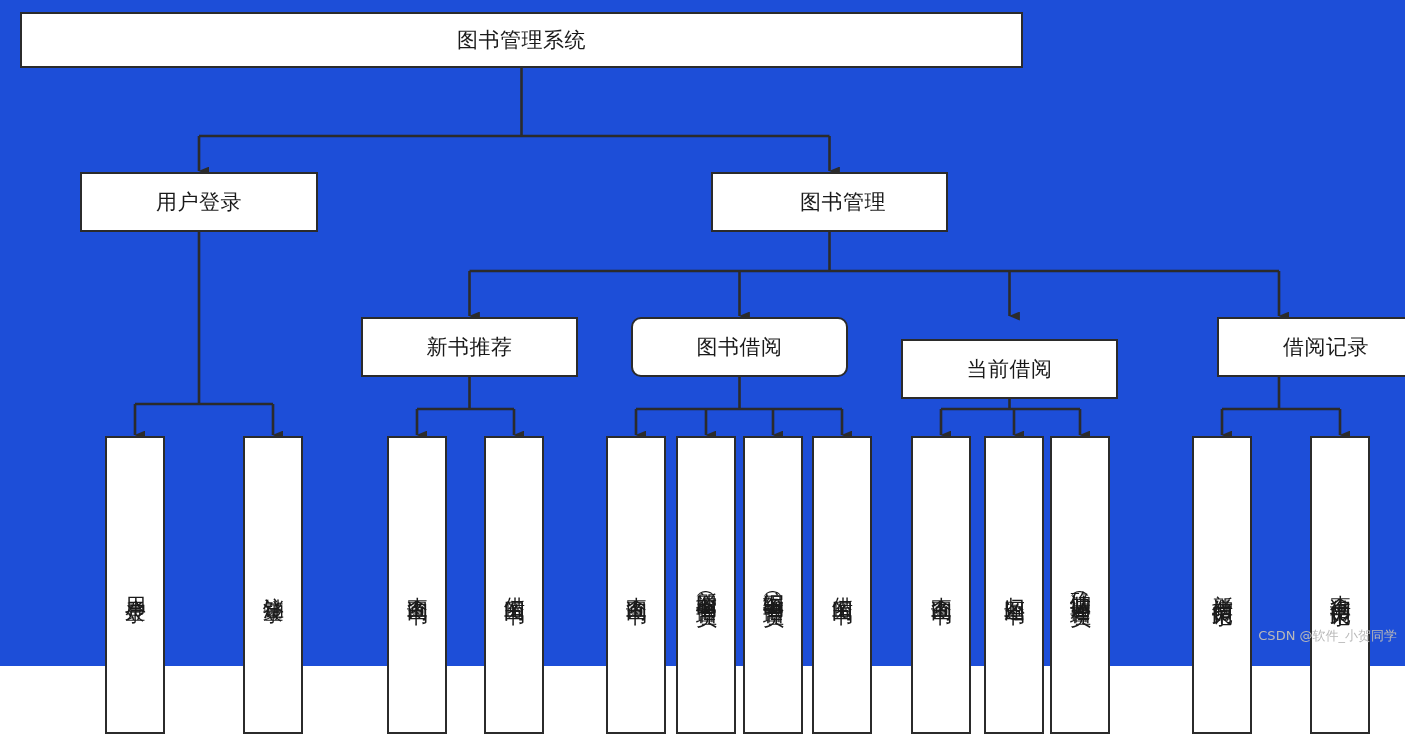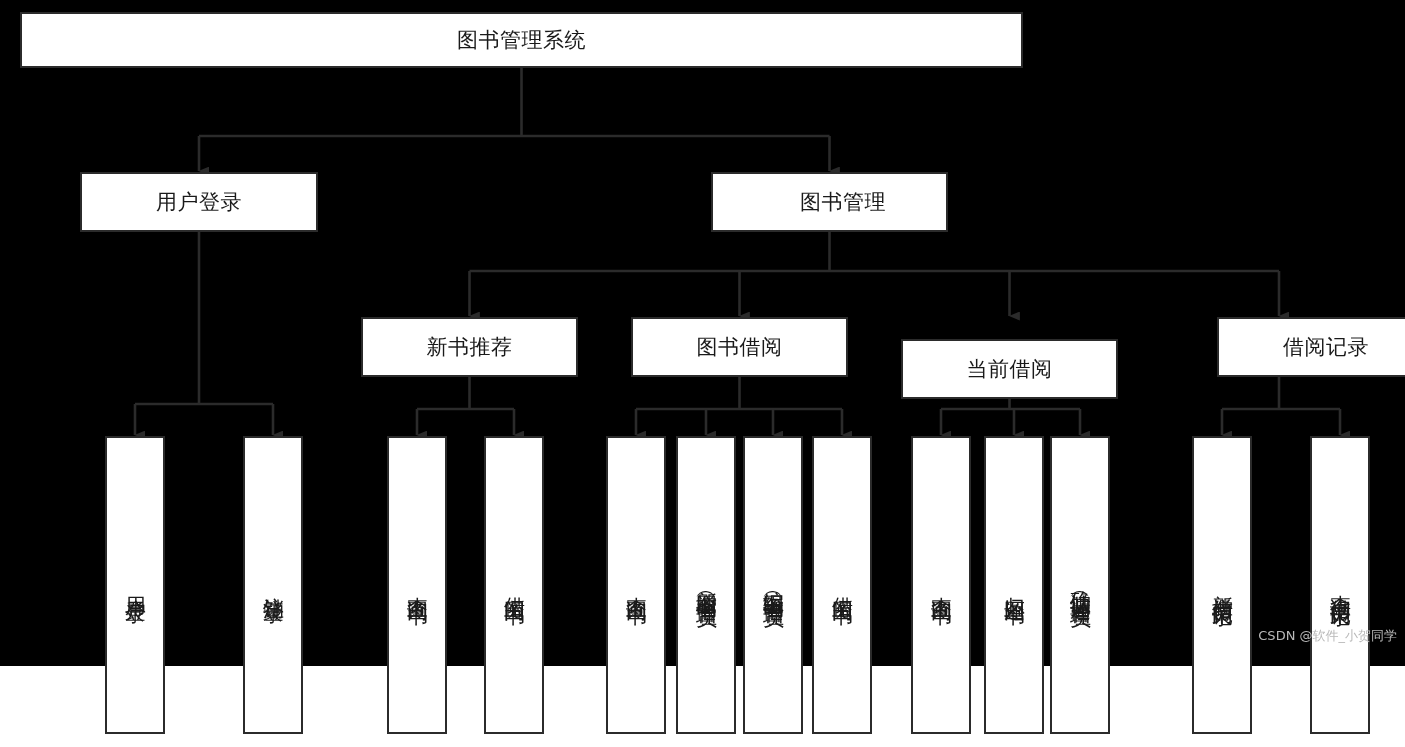--- a/index.html
+++ b/index.html
@@ -11,21 +11,21 @@
     width: 1405px;
     height: 747px;
     font-family: "DejaVu Sans", "Liberation Sans", sans-serif;
     overflow: hidden;
     position: relative;
   }
   #diagram-root {
     position: relative;
     width: 1405px;
     height: 666px;
-    background: #000000;
+    background: #1d4ed8;
   }
   svg.edges {
     position: absolute;
     left: 0;
     top: 0;
     width: 1405px;
     height: 747px;
     pointer-events: none;
   }
   .node {
@@ -129,21 +129,21 @@
   </div>
 
   <div class="node horizontal" style="left: 711px; top: 172px; width: 237px; height: 60px; padding-left: 27px;">
     <span class="node-label">图书管理</span>
   </div>
 
   <div class="node horizontal" style="left: 361px; top: 317px; width: 217px; height: 60px;">
     <span class="node-label">新书推荐</span>
   </div>
 
-  <div class="node horizontal" style="left: 631px; top: 317px; width: 217px; height: 60px;">
+  <div class="node horizontal" style="left: 631px; top: 317px; width: 217px; height: 60px; border-radius: 10px;">
     <span class="node-label">图书借阅</span>
   </div>
 
   <div class="node horizontal" style="left: 901px; top: 317px; width: 217px; height: 60px; margin-top: 22px;">
     <span class="node-label">当前借阅</span>
   </div>
 
   <div class="node horizontal" style="left: 1170px; top: 317px; width: 218px; height: 60px; margin-left: 47px;">
     <span class="node-label">借阅记录</span>
   </div>

